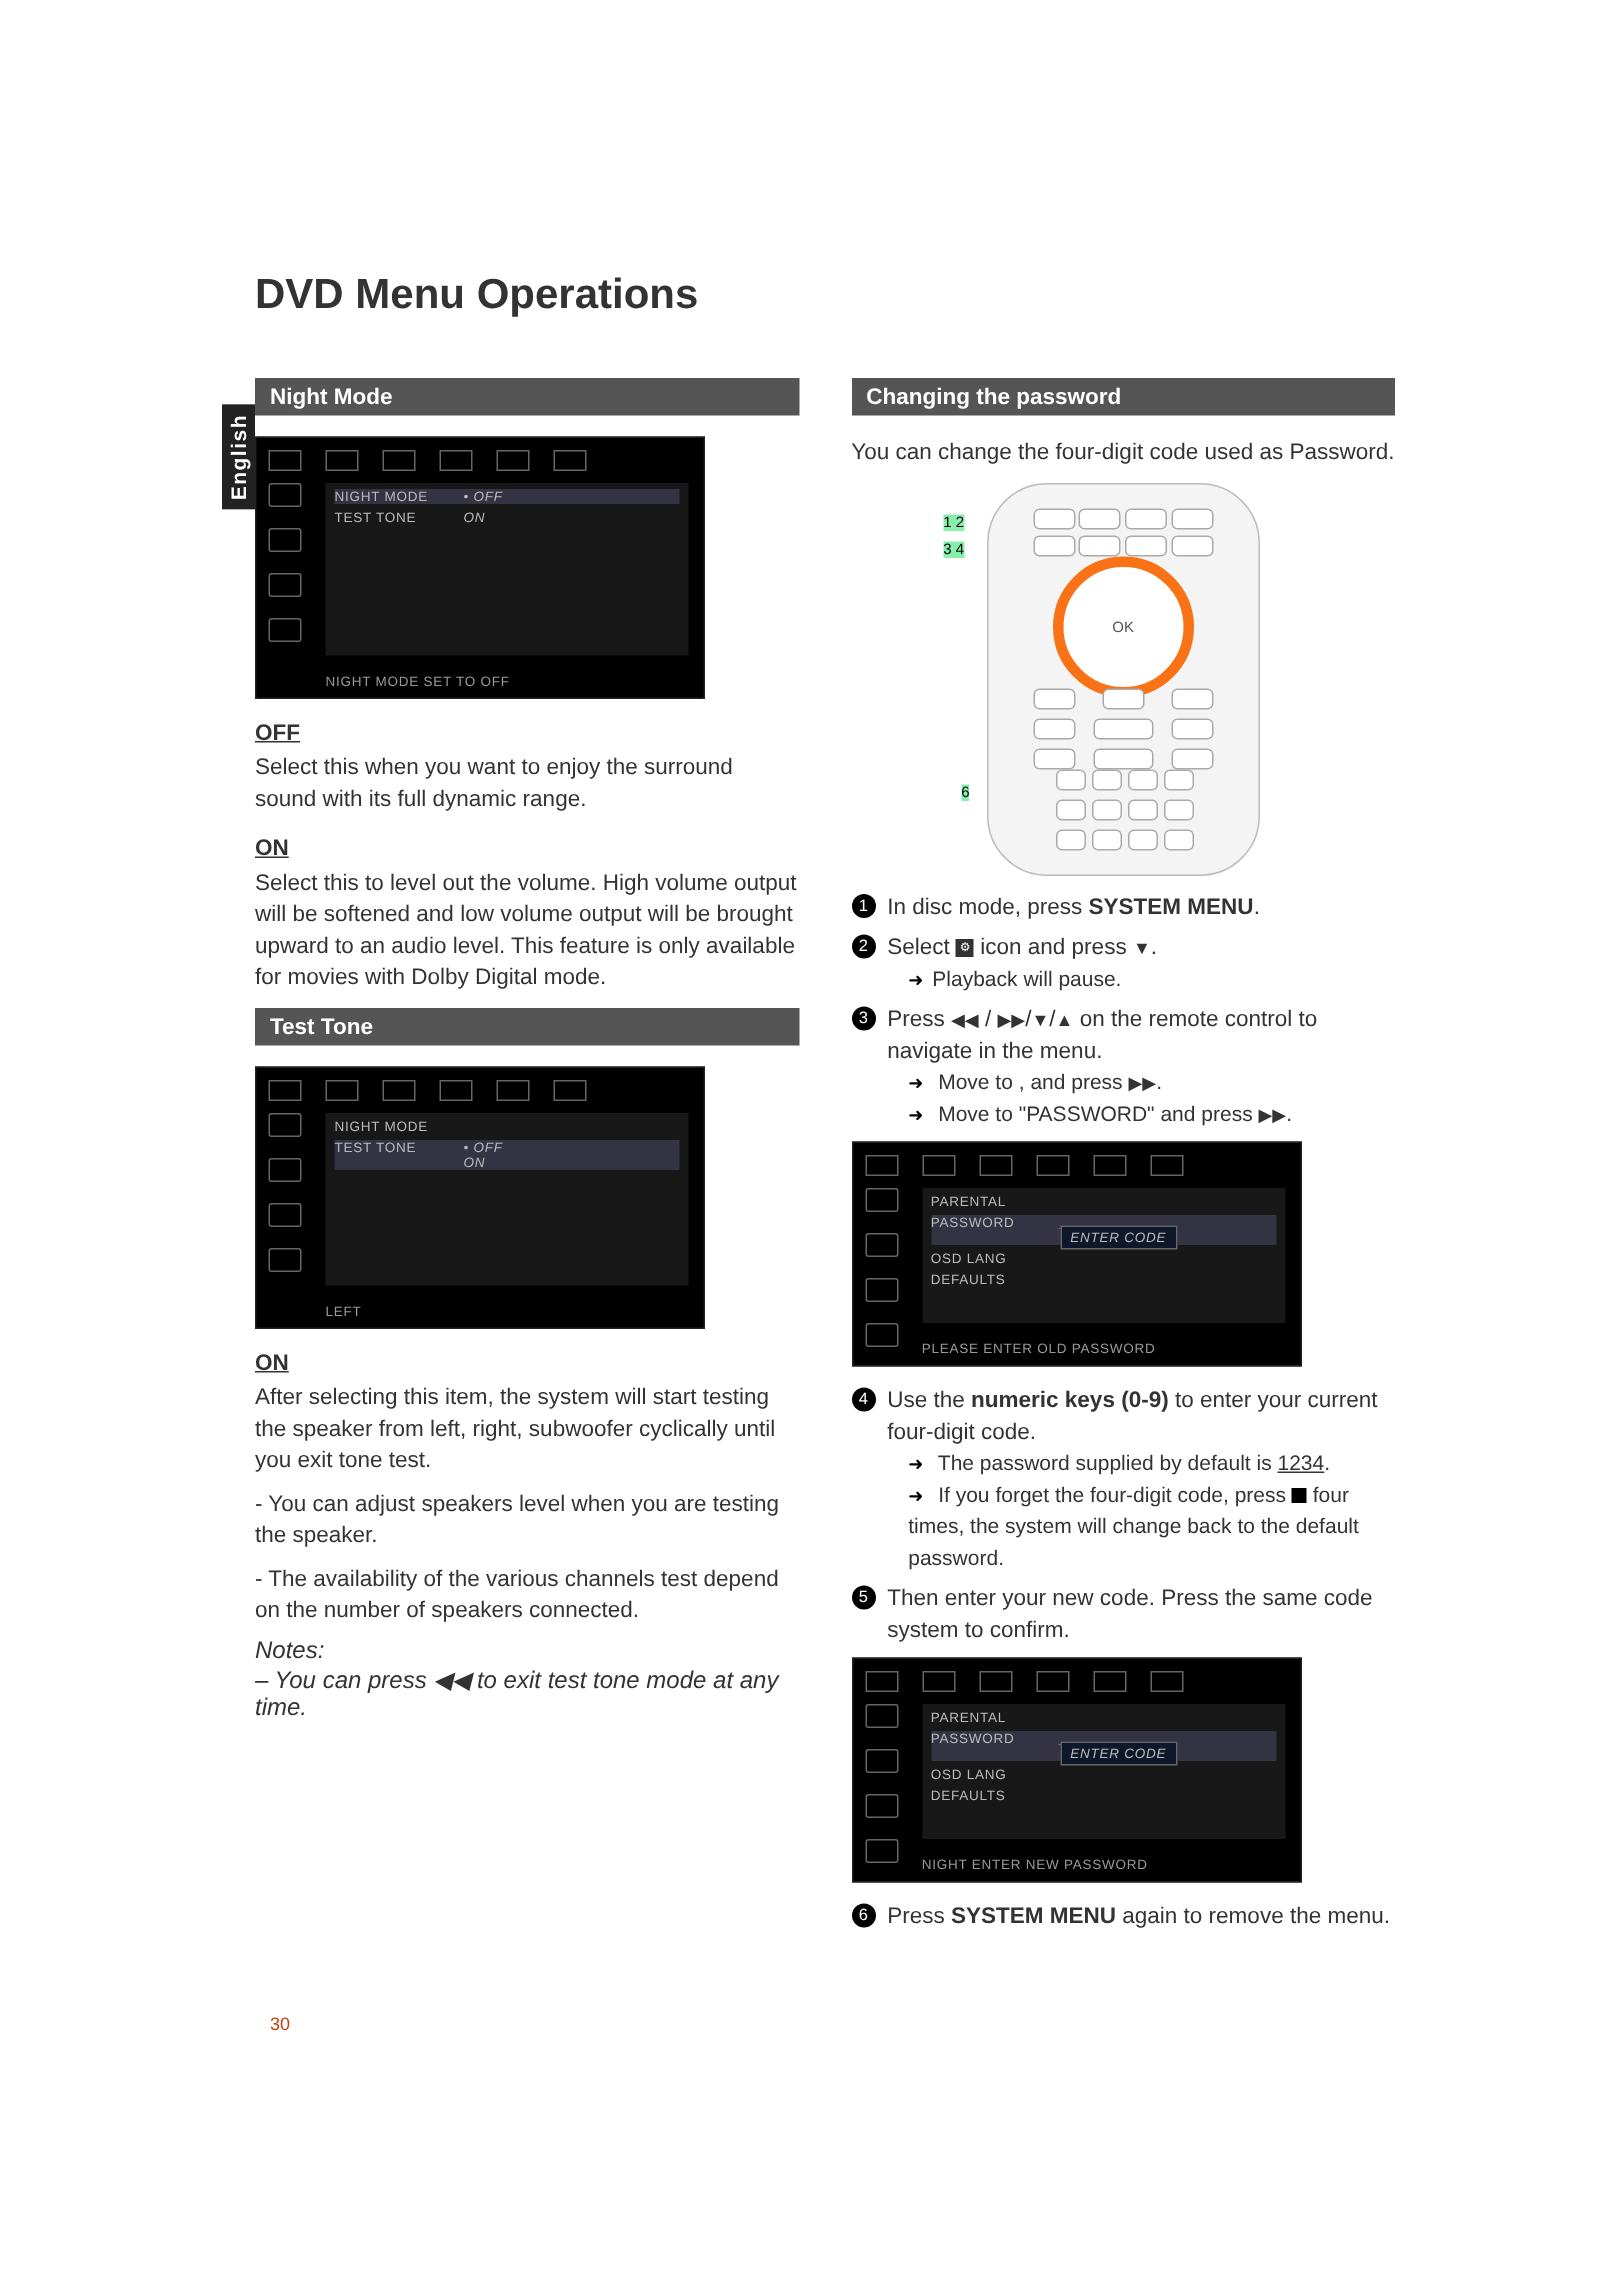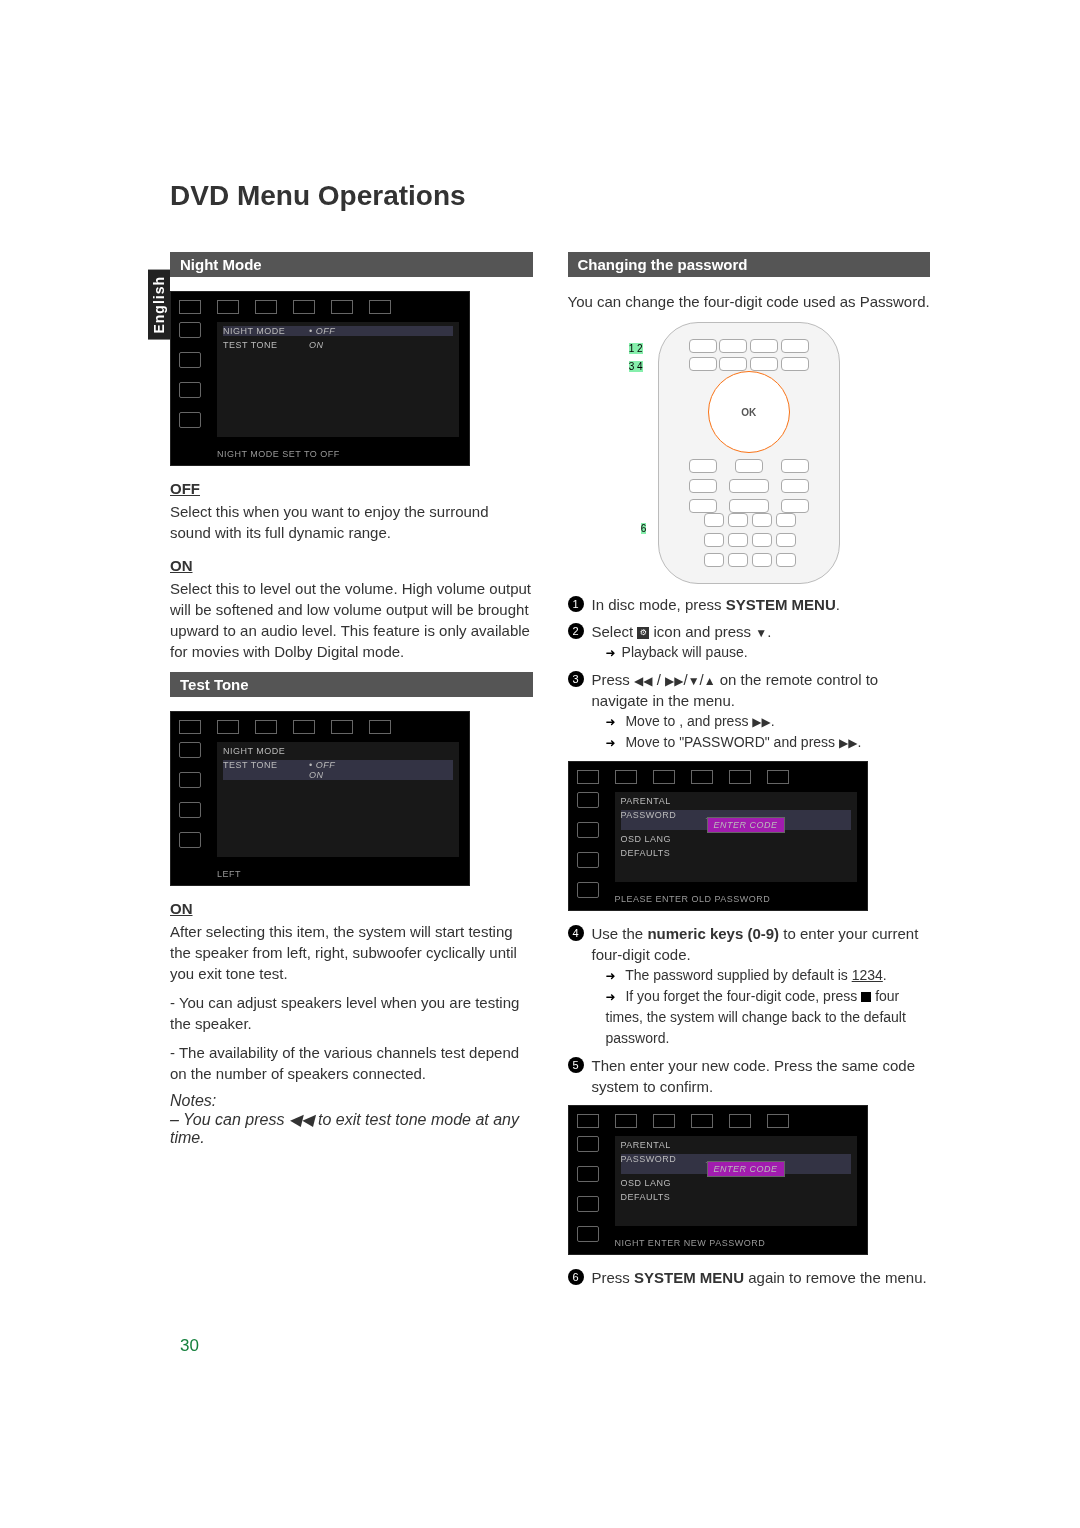--- a/index.html
+++ b/index.html
@@ -167,48 +167,47 @@
     position: absolute;
     left: 46px;
     bottom: 6px;
     font-size: 9px;
     color: #999;
   }
   .osd .box {
     border: 1px solid #666;
     padding: 2px 6px;
     font-size: 9px;
-    background: #a21caf;
+    background: #0f172a;
   }
   .remote {
     width: 180px;
     height: 260px;
     margin: 10px auto;
     display: block;
     border: 1px solid #bbb;
     border-radius: 40px;
     background: #f4f4f4;
     position: relative;
   }
   .remote .wheel {
     width: 80px;
     height: 80px;
-    border: 1px solid #f97316;
+    border: 7px solid #f97316;
     border-radius: 50%;
     background: #fff;
     position: absolute;
     top: 48px;
     left: 50%;
     transform: translateX(-50%);
     display: flex;
     align-items: center;
     justify-content: center;
     font-size: 10px;
     color: #555;
-    font-weight: bold;
   }
   .remote .btnrow {
     width: 120px;
     height: 16px;
     position: absolute;
     left: 50%;
     transform: translateX(-50%);
     display: flex;
     justify-content: space-between;
   }
@@ -240,22 +239,22 @@
   .remote .callout {
     position: absolute;
     font-size: 10px;
     color: #000;
     background: #86efac;
   }
   .pagenum {
     position: absolute;
     bottom: 0px;
     left: 180px;
-    font-size: 17px;
-    color: #15803d;
+    font-size: 12px;
+    color: #c2410c;
   }
   .icon-sq {
     display: inline-block;
     width: 10px;
     height: 10px;
     background: #000;
     vertical-align: middle;
   }
   .icon-rev::before { content: "◀◀"; font-size: 12px; }
   .icon-ffwd::before { content: "▶▶"; font-size: 12px; }

